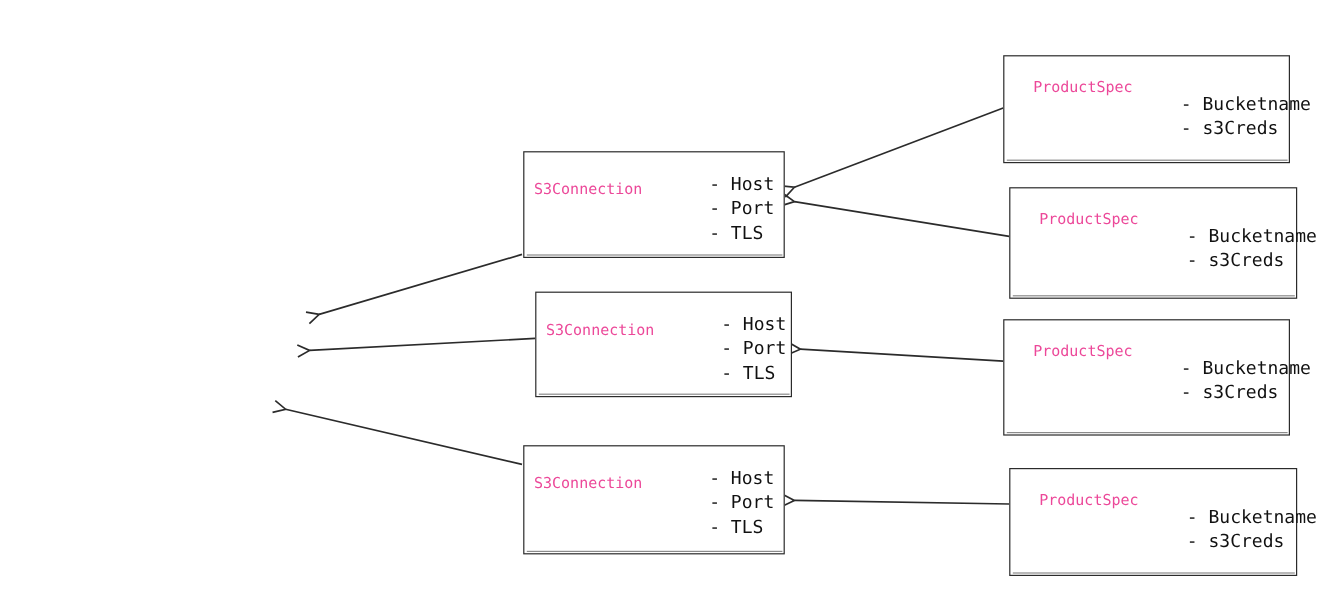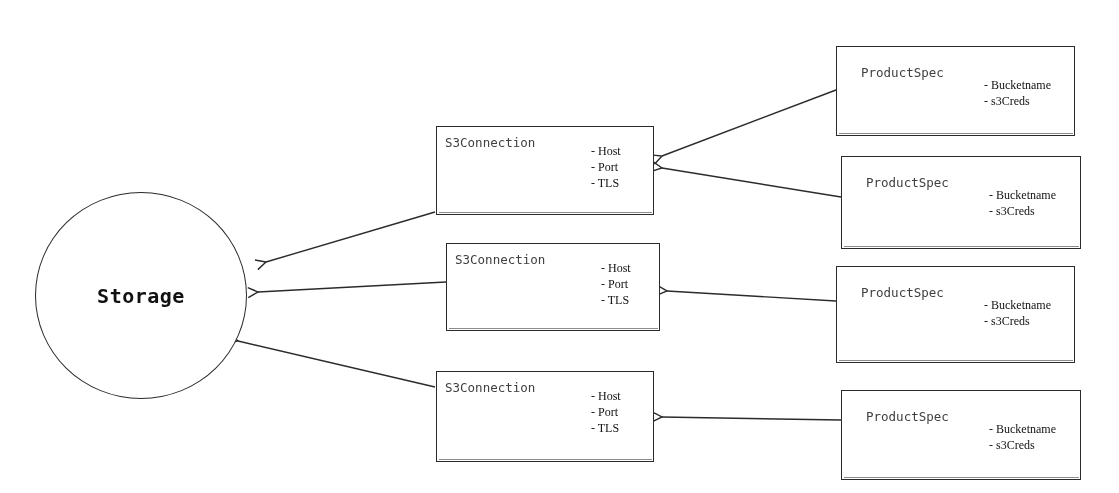--- a/index.html
+++ b/index.html
@@ -23,33 +23,32 @@
   }
   .node-box {
     position: absolute;
     background: #ffffff;
     border: 1.4px solid #2b2b2b;
     box-sizing: border-box;
   }
   .node-box .node-label {
     position: absolute;
     font-size: 12.5px;
-    color: #404040;
+    color: #ec4899;
     white-space: nowrap;
   }
   .node-box .attr-list {
     position: absolute;
-    font-size: 12px;
+    font-size: 15px;
     color: #111111;
     line-height: 1.35;
     white-space: nowrap;
-    font-family: Liberation Serif, serif;
   }
   
-  .s3-box .node-label { left: 8px; top: 8px; }
+  .s3-box .node-label { left: 8px; top: 23px; }
   .s3-box .attr-list  { left: 154px; top: 16px; }
   
   .ps-box .node-label { left: 24px; top: 18px; }
   .ps-box .attr-list  { left: 147px; top: 30px; }
   
   .node-box::after {
     content: "";
     position: absolute;
     left: 2px;
     right: 1px;
@@ -91,23 +90,20 @@
     </defs>
     <line x1="836" y1="90" x2="662" y2="156" stroke="#2b2b2b" stroke-width="1.4" marker-end="url(#arrowhead)"></line>
     <line x1="841" y1="197" x2="662" y2="168" stroke="#2b2b2b" stroke-width="1.4" marker-end="url(#arrowhead)"></line>
     <line x1="836" y1="301" x2="667" y2="291" stroke="#2b2b2b" stroke-width="1.4" marker-end="url(#arrowhead)"></line>
     <line x1="841" y1="420" x2="662" y2="417" stroke="#2b2b2b" stroke-width="1.4" marker-end="url(#arrowhead)"></line>
     <line x1="435" y1="212" x2="266" y2="262" stroke="#2b2b2b" stroke-width="1.4" marker-end="url(#arrowhead)"></line>
     <line x1="446" y1="282" x2="258" y2="292" stroke="#2b2b2b" stroke-width="1.4" marker-end="url(#arrowhead)"></line>
     <line x1="435" y1="387" x2="238" y2="341" stroke="#2b2b2b" stroke-width="1.4" marker-end="url(#arrowhead)"></line>
   </svg>
 
-  <div class="storage-circle">
-    <span class="storage-label">Storage</span>
-  </div>
 
   <div class="node-box s3-box" style="left:436px; top:126px; width:218px; height:89px;">
     <span class="node-label">S3Connection</span>
     <div class="attr-list">
       <div>- Host</div>
       <div>- Port</div>
       <div>- TLS</div>
     </div>
   </div>
 

